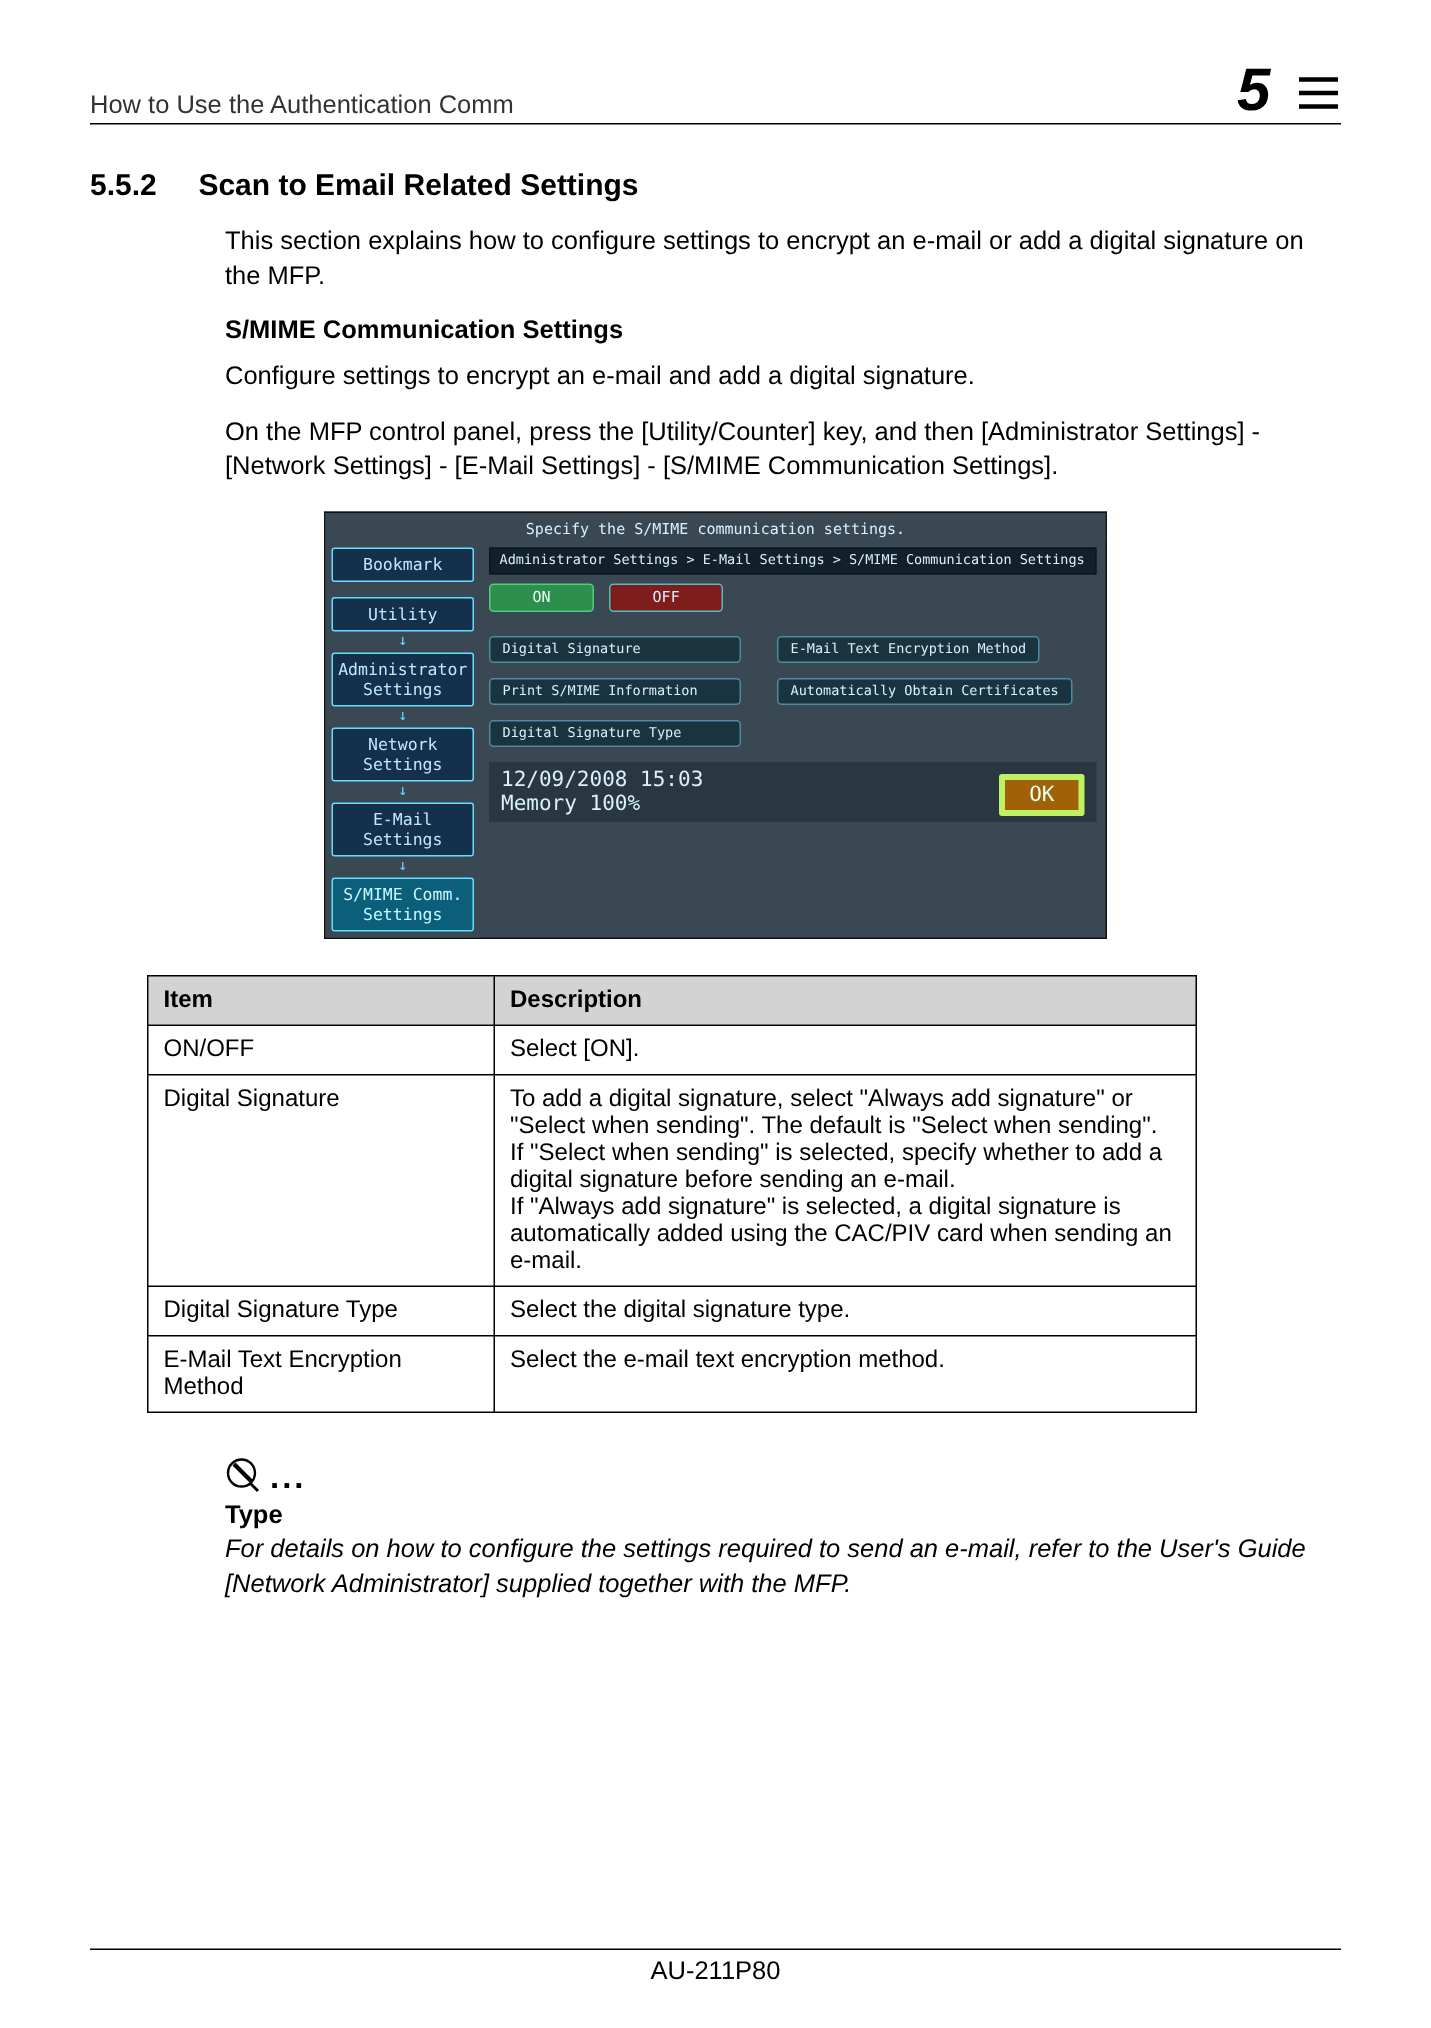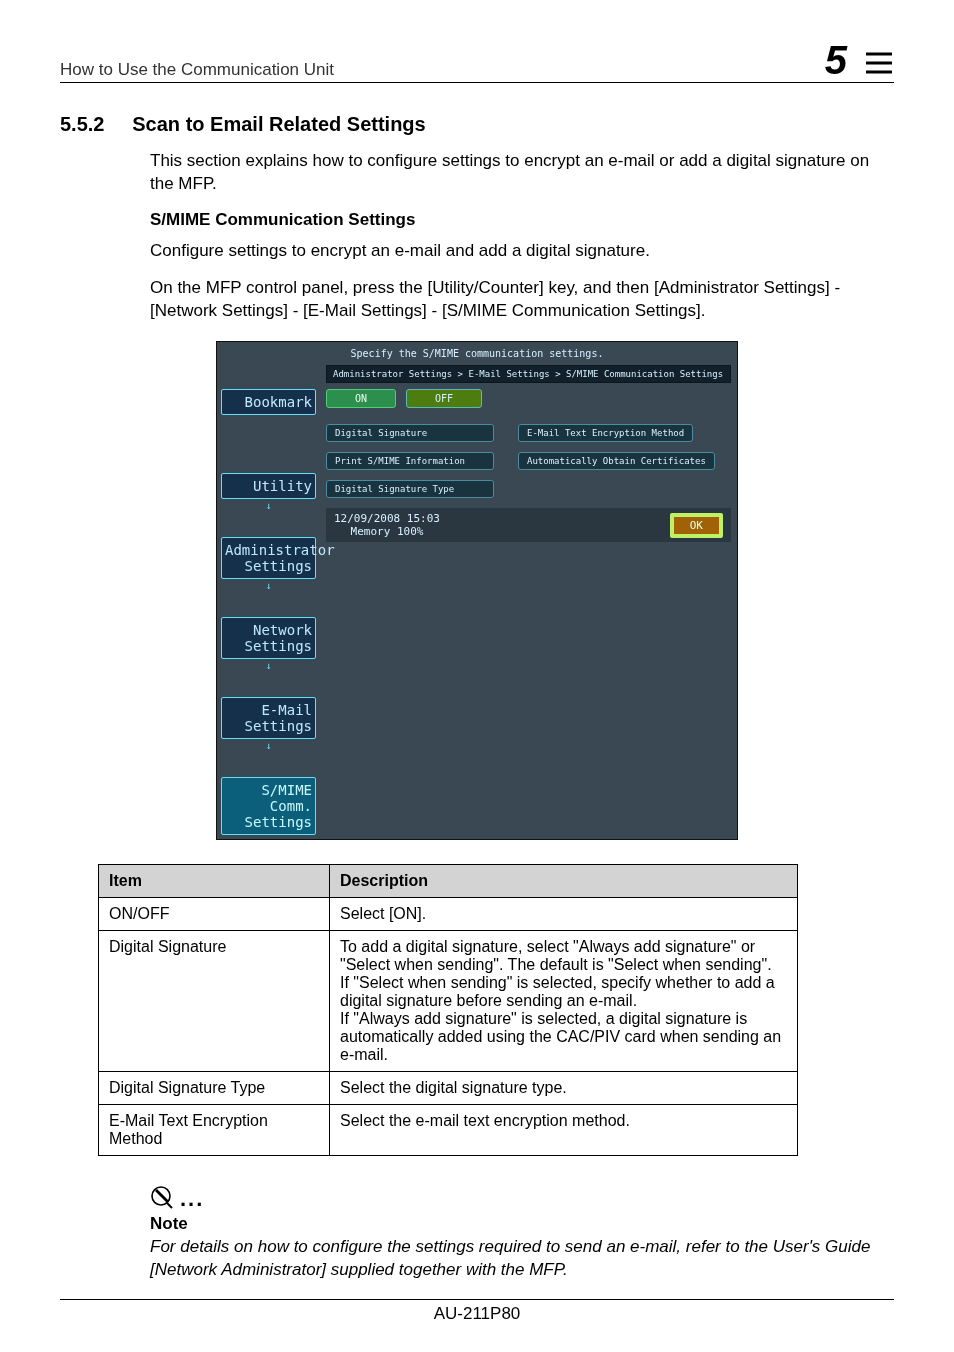--- a/index.html
+++ b/index.html
@@ -82,25 +82,24 @@
     padding: 4px 4px 4px 4px;
     background: #3a4854;
     display: flex;
     flex-direction: column;
     gap: 4px;
   }
   .lbtn {
     background: #14304a;
     border: 1px solid #6df;
     padding: 4px 3px;
-    text-align: right;
-    font-size: 14px;
+    text-align: center;
+    font-size: 11px;
     color: #bfe8ff;
     border-radius: 2px;
-    margin-top: 24px;
   }
   .lbtn.active {
     background: #0b5f7a;
     color: #c8f8ff;
   }
   .lbtn.spacer {
     background: transparent;
     border: none;
     height: 2px;
     padding: 0;
@@ -121,21 +120,21 @@
     padding: 3px 6px;
     margin-bottom: 6px;
     font-size: 9px;
   }
   .onoff-row {
     display: flex;
     gap: 10px;
     margin-bottom: 16px;
   }
   .pillbtn {
-    background: #4d7c0f;
+    background: #7f1d1d;
     border: 1px solid #5bb;
     border-radius: 3px;
     padding: 3px 28px;
     font-size: 10px;
     text-align: center;
   }
   .pillbtn.on {
     background: #2c8f4d;
     border-color: #4fcf7d;
     color: #eaffef;
@@ -155,22 +154,21 @@
     padding: 3px 8px;
     font-size: 9px;
     min-width: 150px;
   }
   .mfp-bottom {
     display: flex;
     justify-content: space-between;
     align-items: flex-end;
     background: #2a3640;
     padding: 4px 8px;
-    font-size: 11px;
-    text-align: center;
+    font-size: 14px;
   }
   .okbtn {
     background: #a16207;
     border: 4px solid #bef264;
     padding: 2px 16px;
     border-radius: 2px;
     color: #eaffef;
   }
 
   table.desc {
@@ -225,21 +223,21 @@
     justify-content: center;
     font-size: 17px;
   }
 </style>
 </head>
 <body>
 
 <div class="page">
 
   <div class="header-row">
-    <div class="header-left">How to Use the Communication Unit</div>
+    <div class="header-left">How to Use the Authentication Comm</div>
     <div class="header-right">
       <span>5</span>
       <svg class="line-icon" width="30" height="30" viewBox="0 0 30 30">
         <line x1="2" y1="6" x2="28" y2="6" stroke="#000" stroke-width="3"></line>
         <line x1="2" y1="15" x2="28" y2="15" stroke="#000" stroke-width="3"></line>
         <line x1="2" y1="24" x2="28" y2="24" stroke="#000" stroke-width="3"></line>
       </svg>
     </div>
   </div>
 
@@ -334,21 +332,21 @@
 
   <div class="note-block">
     <div class="note-icon-row">
       <svg width="28" height="28" viewBox="0 0 28 28">
         <ellipse cx="11" cy="12" rx="9" ry="9" fill="none" stroke="#000" stroke-width="1.6"></ellipse>
         <path d="M5 7 L17 19 L19 17 L7 5 Z" fill="#000"></path>
         <path d="M17 19 L22 24" stroke="#000" stroke-width="2"></path>
       </svg>
       <span style="font-size:22px; font-weight:bold; letter-spacing:2px;">...</span>
     </div>
-    <div class="note-label">Note</div>
+    <div class="note-label">Type</div>
     <div class="note-text">For details on how to configure the settings required to send an e-mail, refer to the User's Guide [Network Administrator] supplied together with the MFP.</div>
   </div>
 
   <div class="footer">
     <span>AU-211P</span>
     <span>80</span>
   </div>
 
 </div>
 

